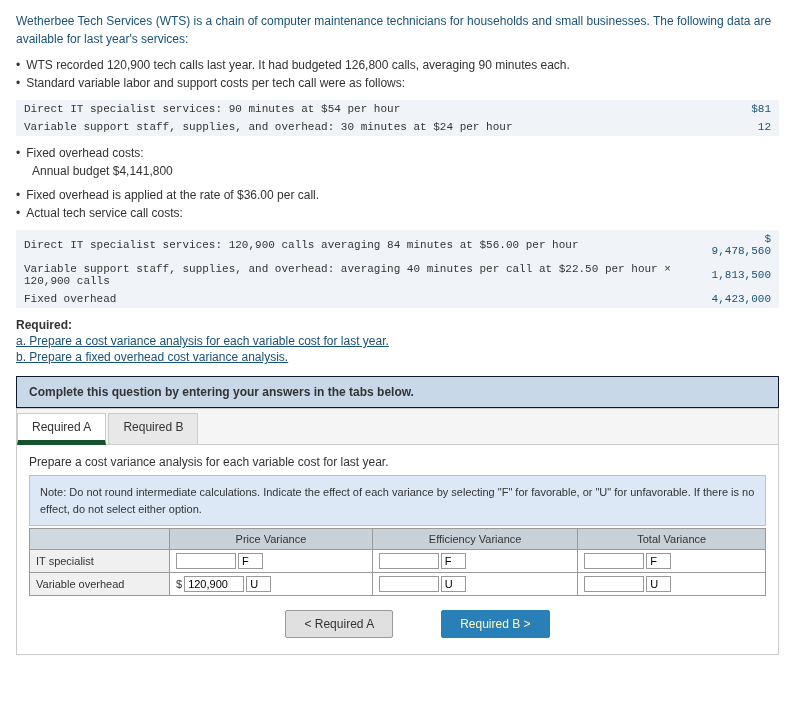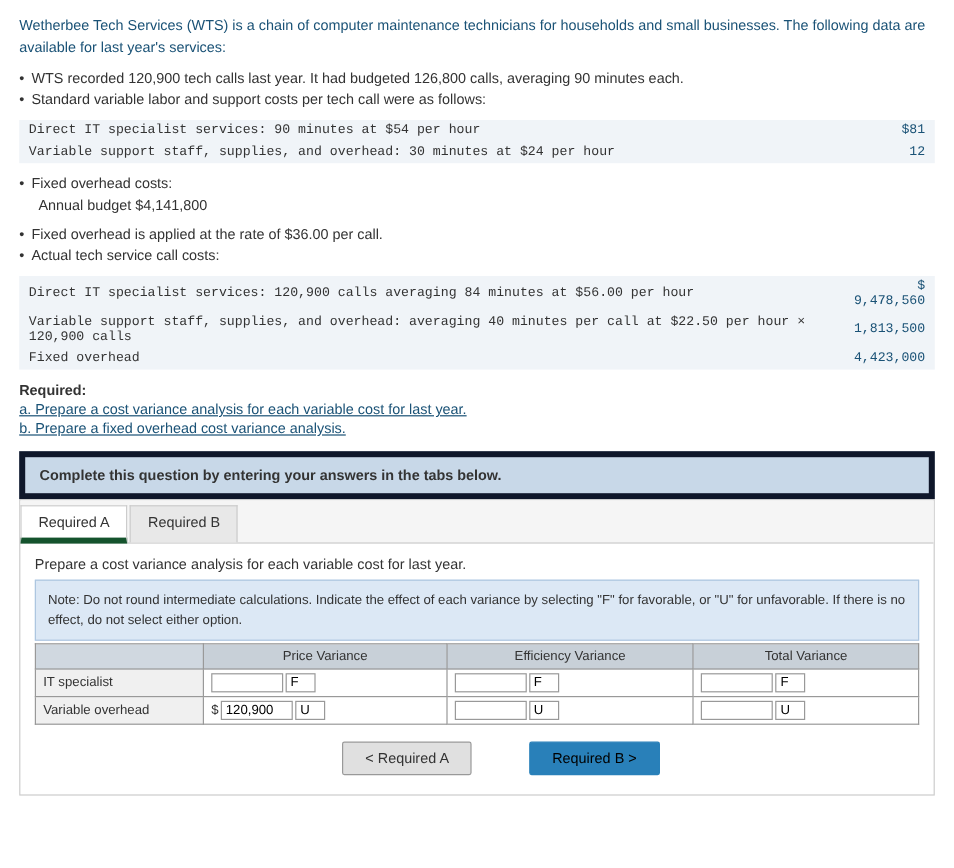--- a/index.html
+++ b/index.html
@@ -47,21 +47,21 @@
       color: #1a5276;
     }
     .annual-budget {
       margin-left: 16px;
       margin-top: 4px;
       font-size: 12px;
       color: #333;
     }
     .complete-box {
       background: #c8d8e8;
-      border: 5px solid #0f172a;
+      border: 1px solid #0f172a;
       padding: 8px 12px;
       margin: 12px 0 0 0;
       font-weight: bold;
       font-size: 12px;
     }
     .tabs-container {
       border: 1px solid #ccc;
       margin-top: 0;
     }
     .tabs-header {
@@ -154,21 +154,21 @@
       border: 1px solid #999;
       border-radius: 2px;
       margin-left: 40px;
     }
     .nav-btn-prev {
       background: #e0e0e0;
       color: #333;
     }
     .nav-btn-next {
       background: #2980b9;
-      color: #000000;
+      color: #fef9c3;
       border-color: #2980b9;
     }
   </style>
 </head>
 <body>
 
 <p class="intro-text">Wetherbee Tech Services (WTS) is a chain of computer maintenance technicians for households and small businesses. The following data are available for last year's services:</p>
 
 <div class="bullet-section">
   <div class="bullet-item">

